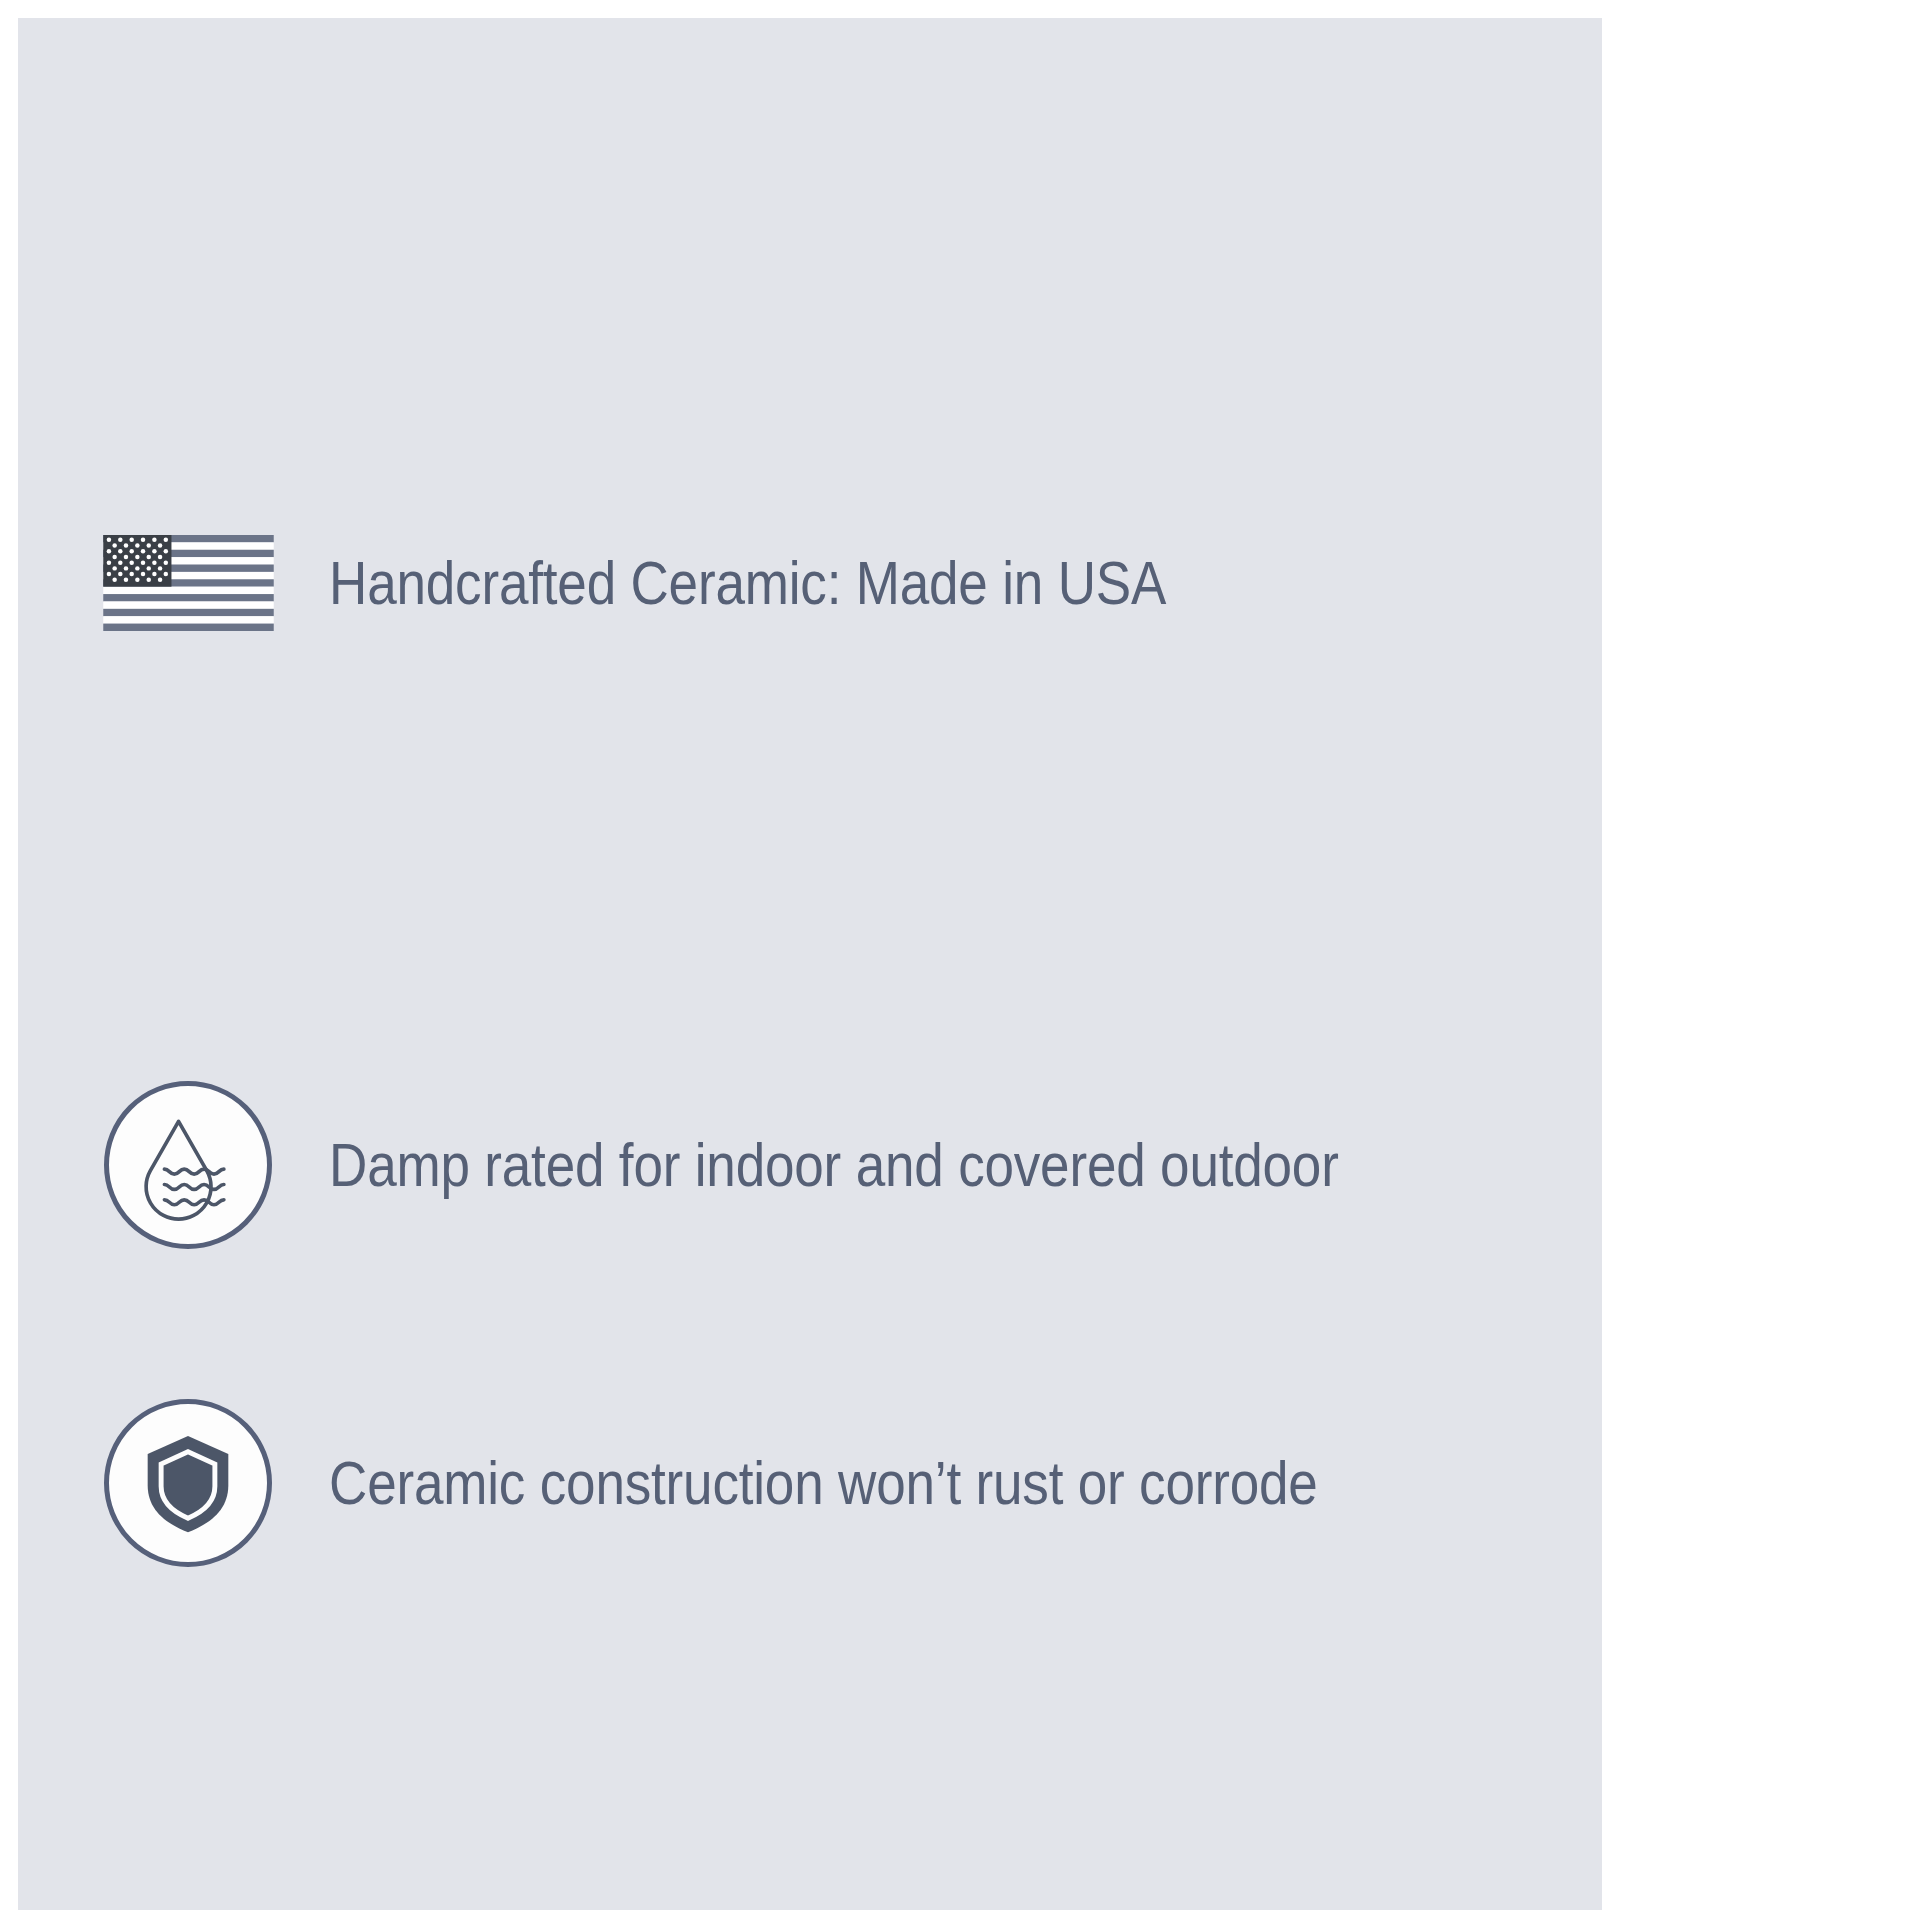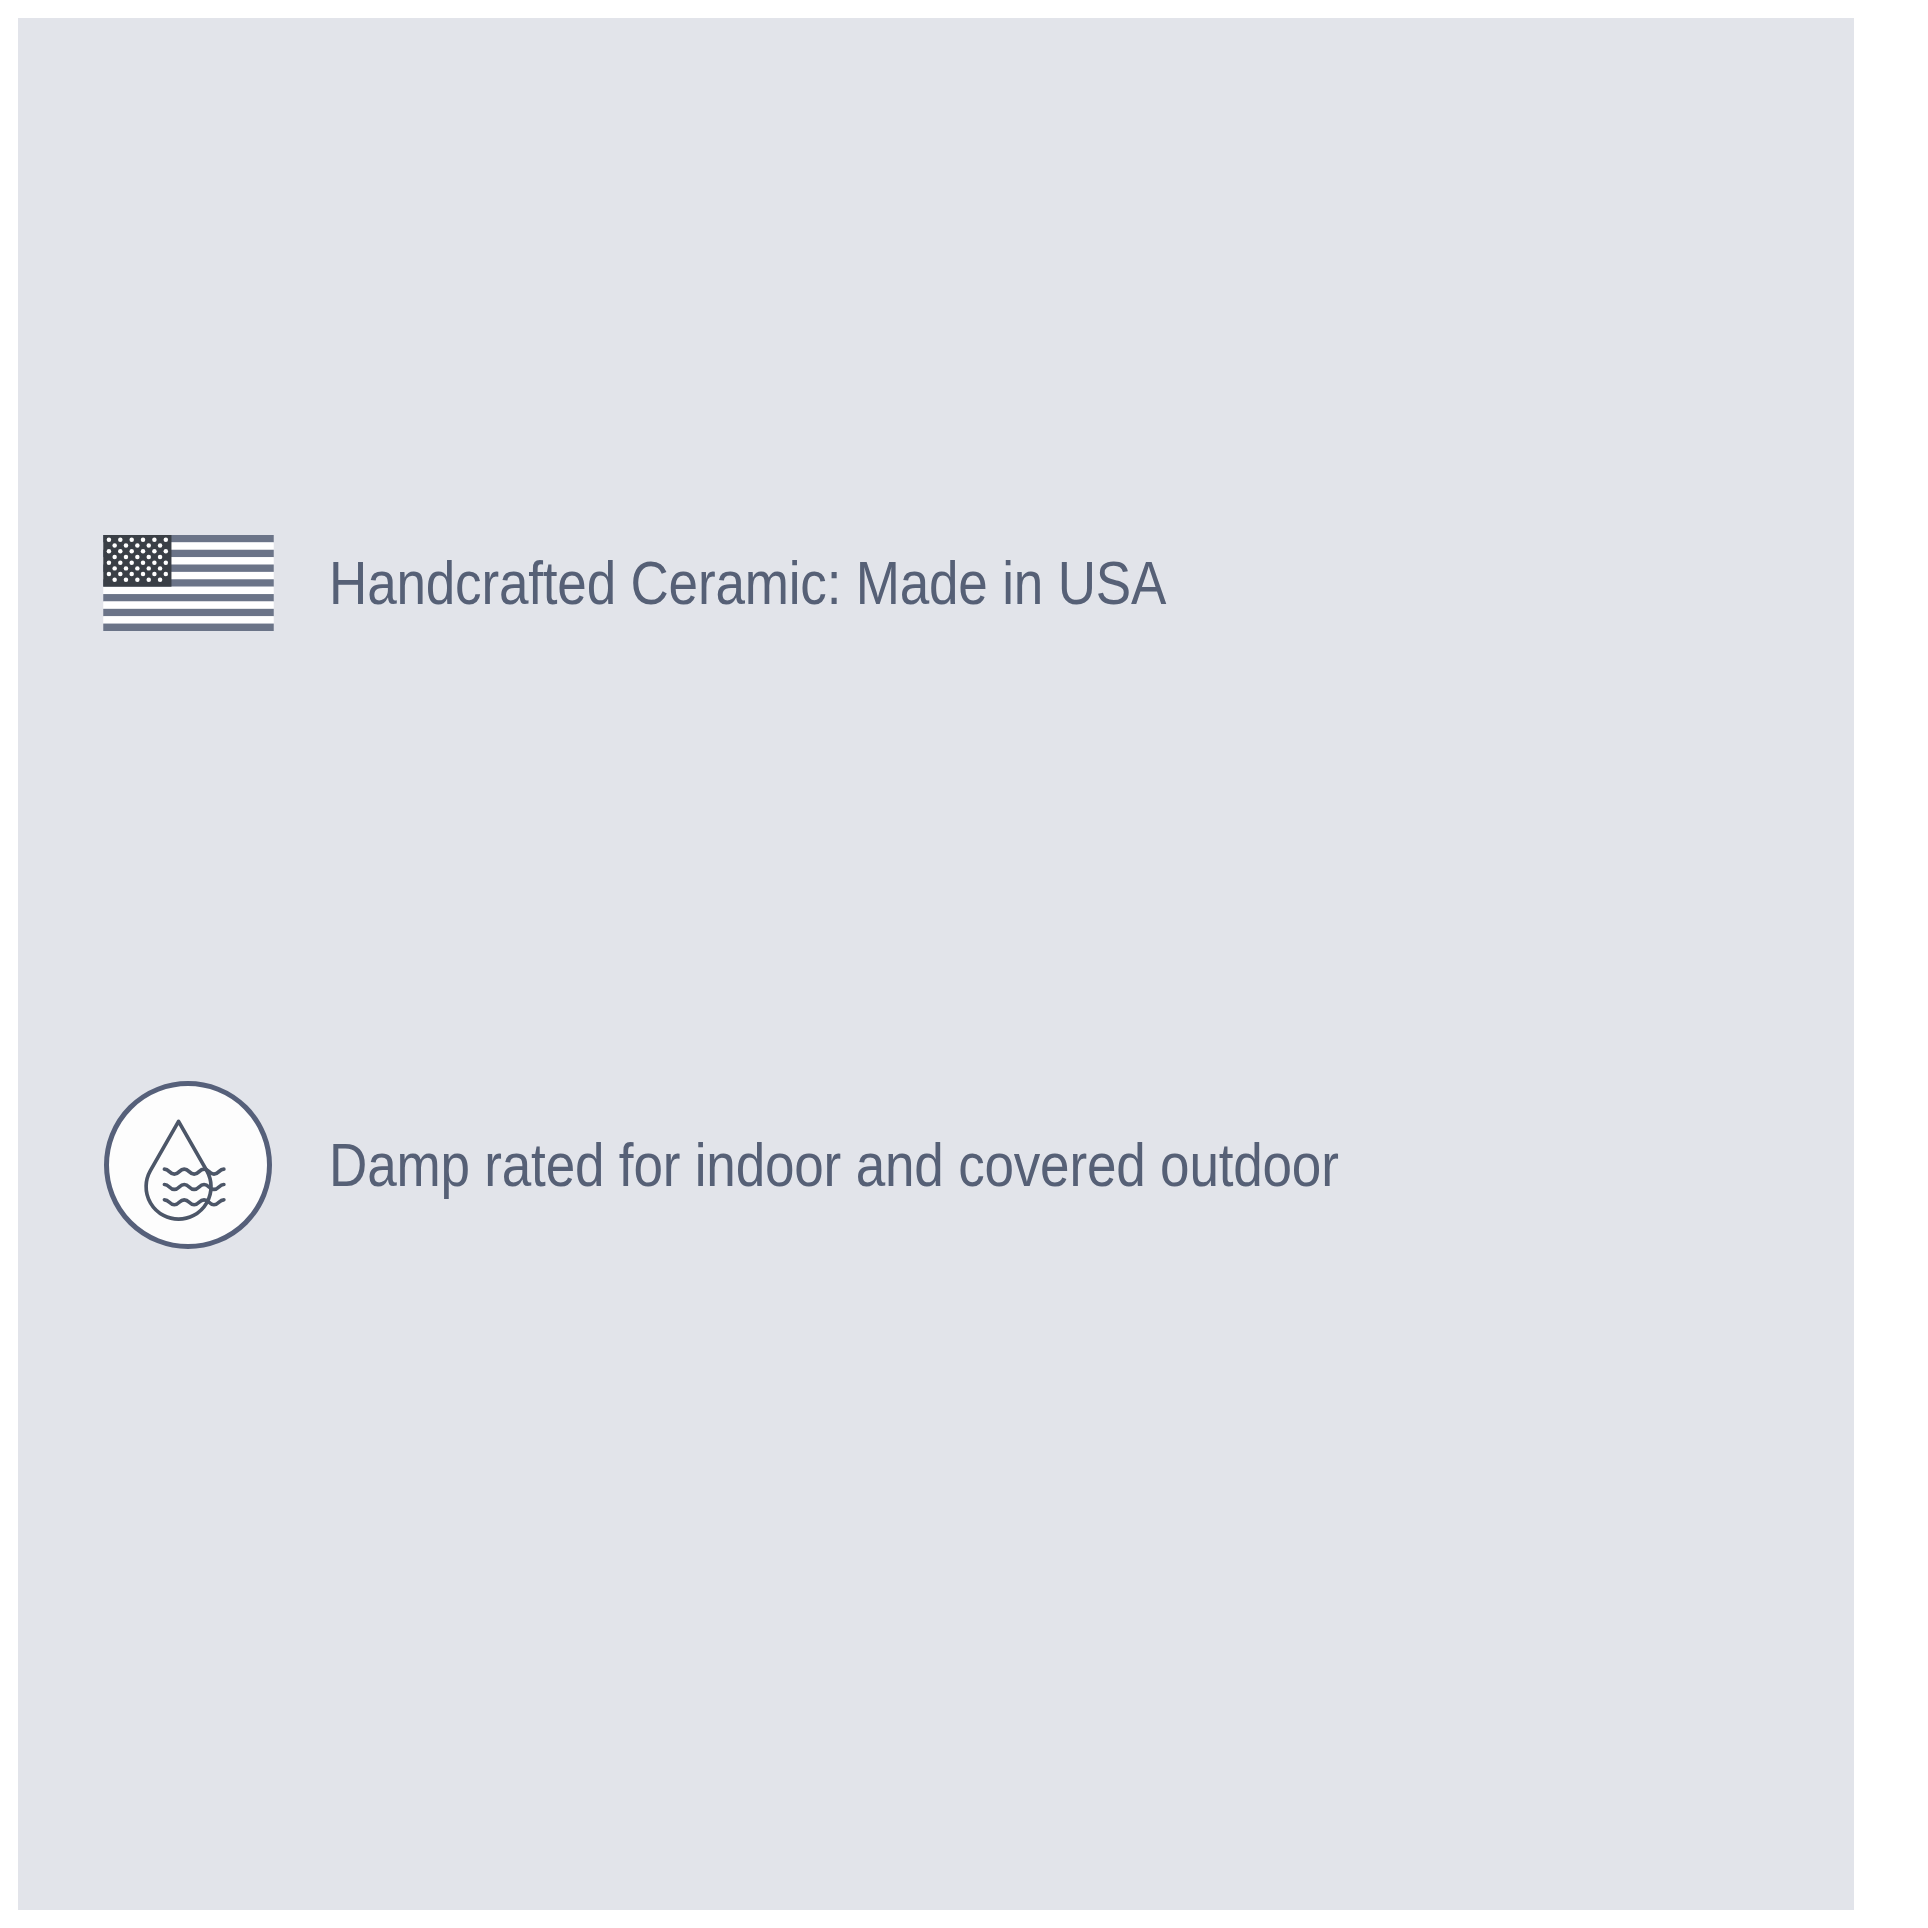--- a/index.html
+++ b/index.html
@@ -12,21 +12,21 @@
     height: 1928px;
     overflow: hidden;
     font-family: "Liberation Sans", "DejaVu Sans", sans-serif;
   }
 
   
   #feature-panel {
     position: absolute;
     left: 18px;
     top: 18px;
-    width: 1836px;
+    width: 1584px;
     height: 1892px;
     background: #e2e4ea;
     box-sizing: border-box;
   }
 
   
   #feature-list {
     position: absolute;
     left: 0;
     top: 0;
@@ -189,15 +189,28 @@
               <path d="M30 53.5 c4.2 0 4.2 4.2 8.4 4.2 s4.2-4.2 8.4-4.2 4.2 4.2 8.4 4.2 4.2-4.2 8.4-4.2 4.2 4.2 8.4 4.2 4.2-4.2 8.4-4.2"></path>
               <path d="M30 66.5 c4.2 0 4.2 4.2 8.4 4.2 s4.2-4.2 8.4-4.2 4.2 4.2 8.4 4.2 4.2-4.2 8.4-4.2 4.2 4.2 8.4 4.2 4.2-4.2 8.4-4.2"></path>
               <path d="M30 79.5 c4.2 0 4.2 4.2 8.4 4.2 s4.2-4.2 8.4-4.2 4.2 4.2 8.4 4.2 4.2-4.2 8.4-4.2 4.2 4.2 8.4 4.2 4.2-4.2 8.4-4.2"></path>
             </g>
           </svg>
         </div>
       </div>
       <div class="feature-text">Damp rated for indoor and covered outdoor</div>
     </div>
 
+    <div class="feature-row row-3">
+      <div class="icon-slot">
+        <div class="circle-icon">
+          <svg width="112" height="112" viewBox="0 0 100 100">
+
+            <path d="M50 8 L86 24 L86 52 C86 74 70 86 50 94 C30 86 14 74 14 52 L14 24 z" fill="#4c5668"></path>
+
+            <path d="M50 22 L74 33 L74 53 C74 68 63 76 50 81.5 C37 76 26 68 26 53 L26 33 z" fill="none" stroke="#fdfdfd" stroke-width="4.4"></path>
+          </svg>
+        </div>
+      </div>
+      <div class="feature-text">Ceramic construction won’t rust or corrode</div>
+    </div>
 
   </div>
 </div>
 
 </body></html>

